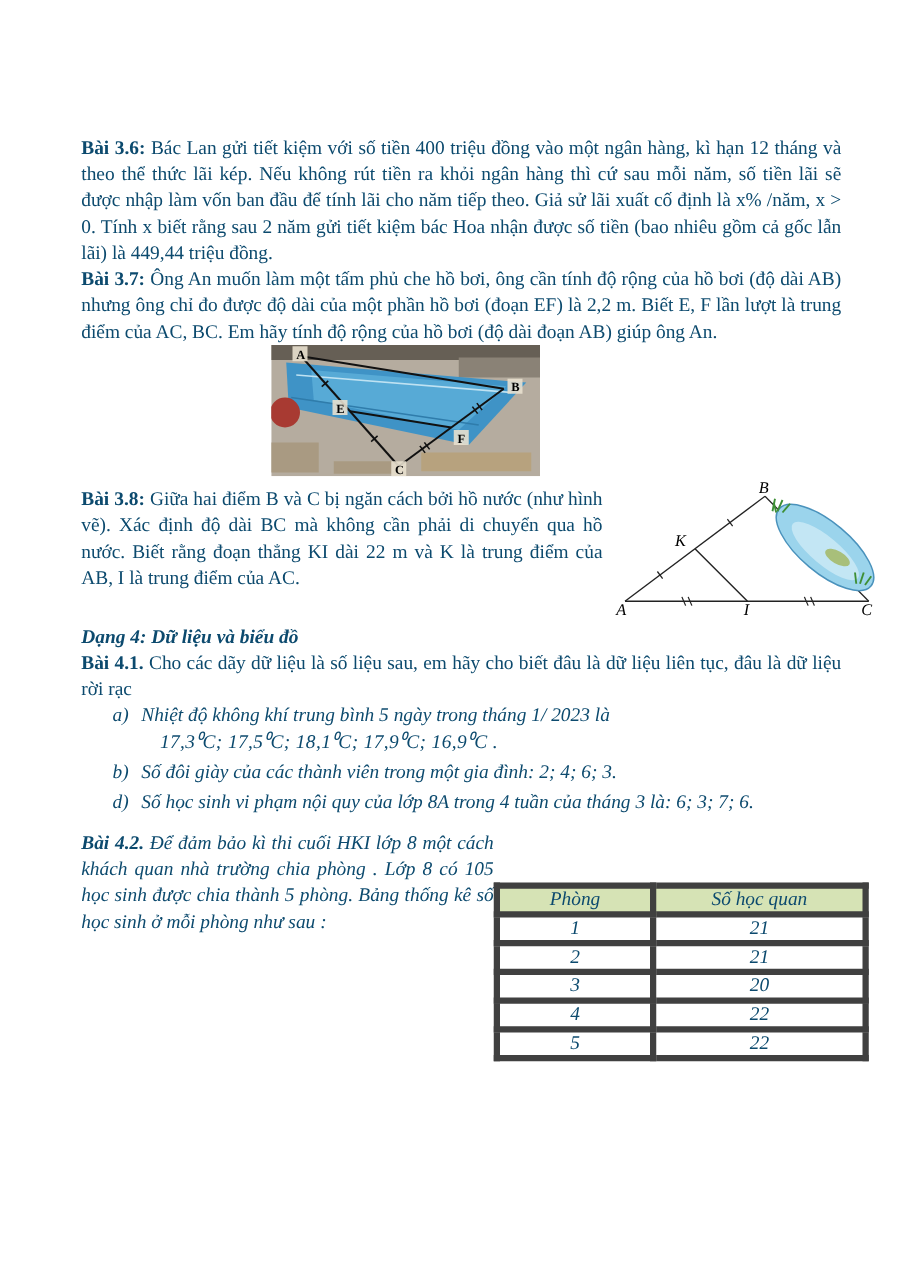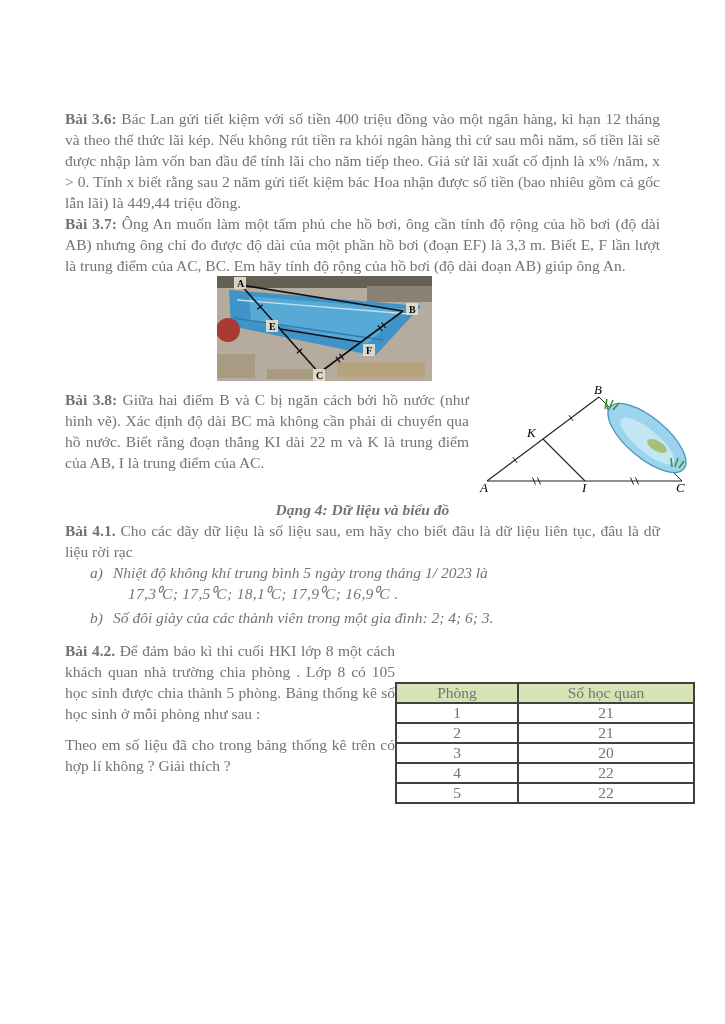--- a/index.html
+++ b/index.html
@@ -1,58 +1,58 @@
 <!DOCTYPE html>
 <html><head>
 <meta charset="utf-8">
 <style>
   html,body{margin:0;padding:0;background:#ffffff;}
   .page{
     width:725px;height:1024px;background:#fff;position:relative;overflow:hidden;
-    font-family:"Liberation Serif", serif;font-size:15.5px;line-height:21px;color:#737373;
-    padding:108px 65px 0 65px;box-sizing:border-box;
+    font-family:"Liberation Serif", serif;font-size:15.5px;line-height:21px;color:#0c4a6e;
+    padding:108px 52px 0 65px;box-sizing:border-box;
   }
   .b{font-weight:bold;}
   .para{text-align:justify;margin:0;}
   .pool-fig{width:215px;height:105px;margin:0 0 0 152px;}
   .p38-block::after{content:"";display:block;clear:both;}
   .lake-fig{float:right;width:215px;height:110px;margin:-6px -32px 0 8px;}
   .p38-block{margin-top:8px;}
   .heading{
-    text-align:center;font-weight:bold;font-style:italic;margin:6px 0 0 0;
+    text-align:left;font-weight:bold;font-style:italic;margin:6px 0 0 0;
     font-size:15.5px;line-height:21px;
   }
   .list{margin:0;padding:0 0 0 25px;list-style:none;}
   .list .item{margin:0 0 3px 0;font-style:italic;}
   .marker{display:inline-block;width:23px;}
   .detail{margin-left:38px;letter-spacing:0.3px;}
-  .two-col{display:flex;margin-top:12px;}
+  .two-col{display:flex;margin-top:12px;font-style:italic;}
   .col-left{width:330px;flex:0 0 330px;}
   .col-right{flex:1;margin-right:-35px;}
   .q-para{margin-top:10px;}
   table.stat{
     border-collapse:collapse;width:300px;margin:42px 0 0 0;
     font-size:15.5px;
   }
   table.stat th, table.stat td{
-    border:2px solid #404040;text-align:center;padding:0 4px;line-height:18px;height:18px;
+    border:5px solid #404040;text-align:center;padding:0 4px;line-height:18px;height:18px;
     font-weight:normal;
   }
   table.stat th{background:#d6e3b5;}
   table.stat .c1{width:112px;}
   svg text{font-family:"Liberation Serif", serif;}
 </style>
 </head>
 <body>
 
 <div class="page">
 
   <p class="para"><span class="b">Bài 3.6:</span><span> Bác Lan gửi tiết kiệm với số tiền 400 triệu đồng vào một ngân hàng, kì hạn 12 tháng và theo thể thức lãi kép. Nếu không rút tiền ra khỏi ngân hàng thì cứ sau mỗi năm, số tiền lãi sẽ được nhập làm vốn ban đầu để tính lãi cho năm tiếp theo. Giả sử lãi xuất cố định là x% /năm, x &gt; 0. Tính x biết rằng sau 2 năm gửi tiết kiệm  bác Hoa nhận được số tiền (bao nhiêu gồm cả gốc lẫn lãi) là 449,44 triệu đồng.</span></p>
 
-  <p class="para"><span class="b">Bài 3.7:</span><span> Ông An muốn làm một tấm phủ che hồ bơi, ông cần tính độ rộng của hồ bơi (độ dài AB) nhưng ông chỉ đo được độ dài của một phần hồ bơi (đoạn EF) là 3,3 m. Biết E, F lần lượt là trung điểm của AC, BC. Em hãy tính độ rộng của hồ bơi (độ dài đoạn AB) giúp ông An.</span></p>
+  <p class="para"><span class="b">Bài 3.7:</span><span> Ông An muốn làm một tấm phủ che hồ bơi, ông cần tính độ rộng của hồ bơi (độ dài AB) nhưng ông chỉ đo được độ dài của một phần hồ bơi (đoạn EF) là 2,2 m. Biết E, F lần lượt là trung điểm của AC, BC. Em hãy tính độ rộng của hồ bơi (độ dài đoạn AB) giúp ông An.</span></p>
 
   <div class="pool-fig">
     <svg viewBox="0 0 215 105" width="215" height="105">
       <rect width="215" height="105" fill="#b5ac9f"></rect>
       <rect width="215" height="12" fill="#665f55"></rect>
       <rect x="150" y="10" width="65" height="16" fill="#8a8276"></rect>
       <polygon points="12,14 204,30 158,80 14,50" fill="#3f93c6"></polygon>
       <polygon points="32,20 188,33 150,68 34,44" fill="#57aad6"></polygon>
       <path d="M20 24 L192 38" stroke="#bfe2f2" stroke-width="1.4" fill="none"></path>
       <path d="M16 42 L166 64" stroke="#2f7cab" stroke-width="1.4" fill="none"></path>
@@ -139,26 +139,28 @@
   <p class="para"><span class="b">Bài 4.1.</span><span> Cho các dãy dữ liệu là số liệu sau, em hãy cho biết đâu là dữ liệu liên tục, đâu là dữ liệu rời rạc</span></p>
 
   <div class="list">
     <div class="item">
       <span class="marker">a)</span><span>Nhiệt độ không khí trung bình 5 ngày trong tháng 1/ 2023 là</span>
       <div class="detail">17,3⁰C;  17,5⁰C;  18,1⁰C;  17,9⁰C;  16,9⁰C .</div>
     </div>
     <div class="item">
       <span class="marker">b)</span><span>Số đôi giày của các thành viên trong một gia đình: 2; 4; 6; 3.</span>
     </div>
+    <div class="item">
+      <span class="marker">d)</span><span>Số học sinh vi phạm nội quy của lớp 8A trong 4 tuần của tháng 3 là: 6; 3; 7; 6.</span>
+    </div>
   </div>
 
   <div class="two-col">
     <div class="col-left">
       <p class="para"><span class="b">Bài 4.2.</span><span> Để đảm bảo kì thi cuối HKI lớp 8 một cách khách quan  nhà trường chia phòng . Lớp 8 có 105 học sinh được chia thành 5 phòng. Bảng thống kê số học sinh ở mỗi phòng như sau :</span></p>
-      <p class="para q-para">Theo em số liệu đã cho trong bảng thống kê trên có hợp lí không ? Giải thích ?</p>
     </div>
     <div class="col-right">
       <table class="stat">
         <thead>
           <tr>
             <th class="c1">Phòng</th>
             <th>Số học quan</th>
           </tr>
         </thead>
         <tbody>

